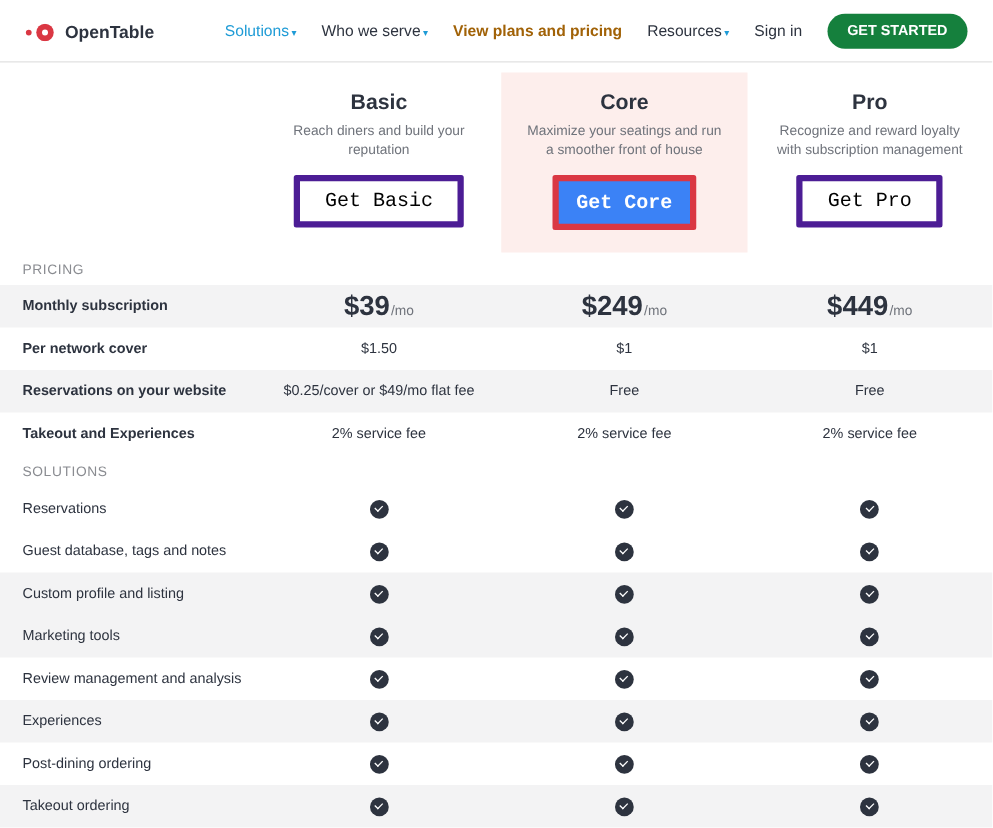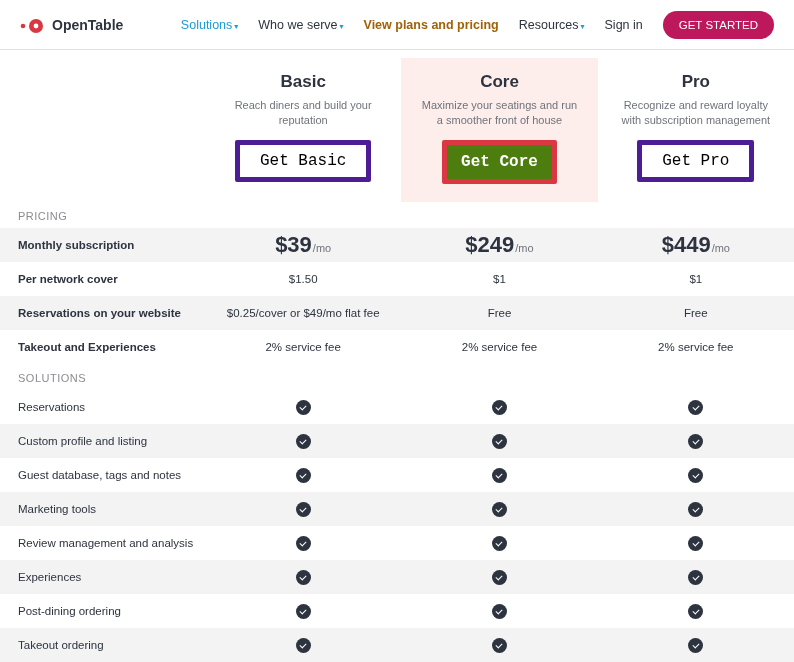--- a/index.html
+++ b/index.html
@@ -27,27 +27,27 @@
     display: flex;
     align-items: center;
     gap: 20px;
     font-size: 12.5px;
   }
   .nav-link { cursor: pointer; position: relative; text-align: center; }
   .nav-link.active { color: #1e9bd6; }
   .nav-link.highlight { color: #a16207; font-weight: 600; }
   .chev { font-size: 8px; margin-left: 2px; color: #1e9bd6; }
   .btn-get-started {
-    background: #be185d;
+    background: #15803d;
     color: #fff;
     border: none;
     border-radius: 18px;
     padding: 8px 16px;
     font-size: 11.5px;
-    font-weight: 400;
+    font-weight: 700;
     cursor: pointer;
   }
   .plans-head {
     display: grid;
     grid-template-columns: 205px 1fr 1fr 1fr;
     margin-top: 8px;
   }
   .plan-col {
     text-align: center;
     padding: 14px 18px 18px;
@@ -58,21 +58,21 @@
   .plan-btn {
     background: #fff;
     border: 5px solid #4c1d95;
     padding: 7px 20px;
     font-size: 16px;
     cursor: pointer;
     border-radius: 2px;
     font-family: Liberation Mono, monospace;
   }
   .plan-btn.featured {
-    background: #4d7c0f;
+    background: #3b82f6;
     color: #fff;
     border-color: #da3743;
     font-weight: 600;
     padding: 8px 14px;
   }
   .section-label {
     font-size: 11px;
     color: #8a8c91;
     letter-spacing: 0.5px;
     padding: 8px 0 6px 18px;
@@ -184,28 +184,28 @@
 
 <div class="section-label">SOLUTIONS</div>
 
 <div id="solutions-container">
     <div class="row">
       <div class="row-label">Reservations</div>
       <div class="cell"><span class="check"></span></div>
       <div class="cell"><span class="check"></span></div>
       <div class="cell"><span class="check"></span></div>
     </div>
+    <div class="row">
+      <div class="row-label">Guest database, tags and notes</div>
+      <div class="cell"><span class="check"></span></div>
+      <div class="cell"><span class="check"></span></div>
+      <div class="cell"><span class="check"></span></div>
+    </div>
     <div class="row striped">
       <div class="row-label">Custom profile and listing</div>
-      <div class="cell"><span class="check"></span></div>
-      <div class="cell"><span class="check"></span></div>
-      <div class="cell"><span class="check"></span></div>
-    </div>
-    <div class="row">
-      <div class="row-label">Guest database, tags and notes</div>
       <div class="cell"><span class="check"></span></div>
       <div class="cell"><span class="check"></span></div>
       <div class="cell"><span class="check"></span></div>
     </div>
     <div class="row striped">
       <div class="row-label">Marketing tools</div>
       <div class="cell"><span class="check"></span></div>
       <div class="cell"><span class="check"></span></div>
       <div class="cell"><span class="check"></span></div>
     </div>

